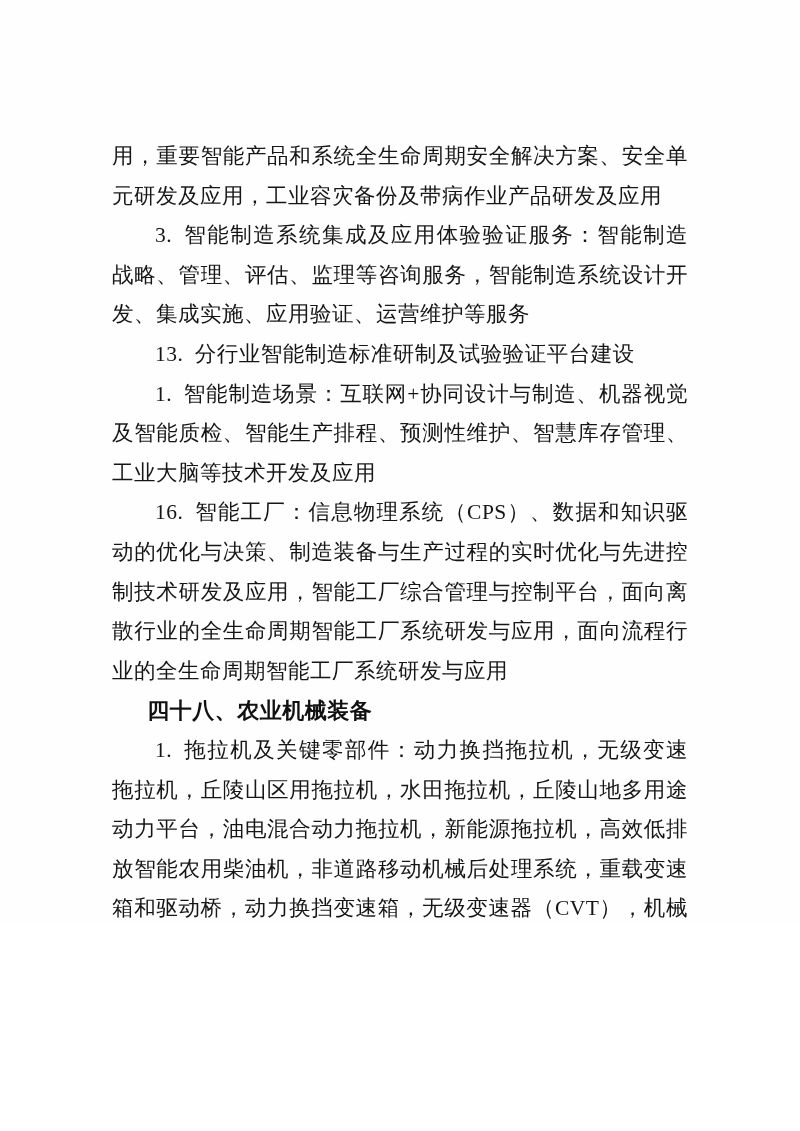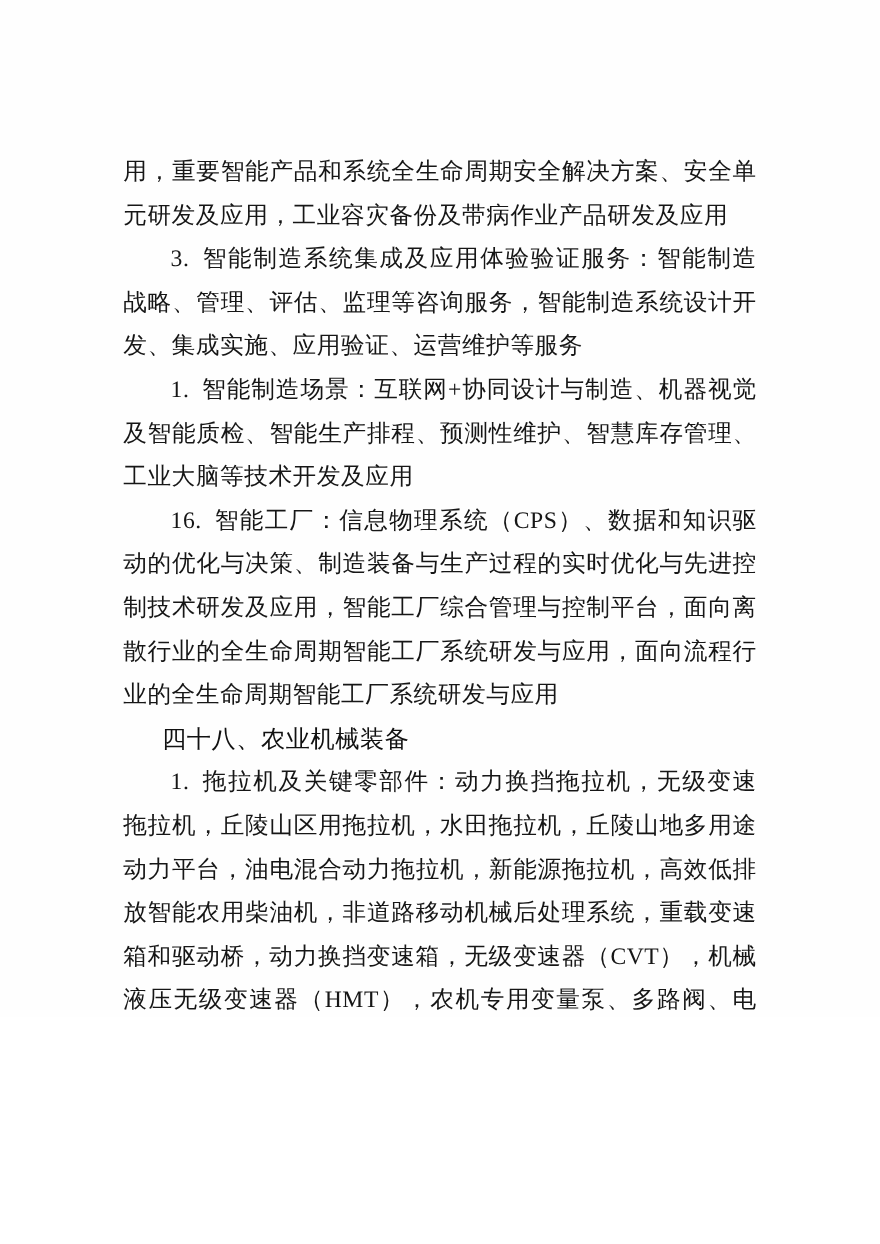--- a/index.html
+++ b/index.html
@@ -30,21 +30,21 @@
     text-justify: inter-ideograph;
     letter-spacing: 0.5px;
   }
   .para.indent {
     text-indent: 2em;
   }
   .section-heading {
     margin: 0;
     font-size: 22px;
     line-height: 39.6px;
-    font-weight: 400;
+    font-weight: 700;
     font-family: "Liberation Sans", "DejaVu Sans", sans-serif;
     text-indent: 1.6em;
     letter-spacing: 0.5px;
     color: #111111;
   }
   .page-number {
     position: absolute;
     top: 1008px;
     left: 0;
     width: 100%;
@@ -55,19 +55,20 @@
     font-family: "Liberation Serif", "DejaVu Serif", serif;
   }
 </style>
 </head>
 <body>
 
 <div class="page">
   <div class="page-body">
     <p class="para">用，重要智能产品和系统全生命周期安全解决方案、安全单元研发及应用，工业容灾备份及带病作业产品研发及应用</p>
     <p class="para indent">3. 智能制造系统集成及应用体验验证服务：智能制造战略、管理、评估、监理等咨询服务，智能制造系统设计开发、集成实施、应用验证、运营维护等服务</p>
+    <p class="para indent">13. 分行业智能制造标准研制及试验验证平台建设</p>
     <p class="para indent">1. 智能制造场景：互联网+协同设计与制造、机器视觉及智能质检、智能生产排程、预测性维护、智慧库存管理、工业大脑等技术开发及应用</p>
     <p class="para indent">16. 智能工厂：信息物理系统（CPS）、数据和知识驱动的优化与决策、制造装备与生产过程的实时优化与先进控制技术研发及应用，智能工厂综合管理与控制平台，面向离散行业的全生命周期智能工厂系统研发与应用，面向流程行业的全生命周期智能工厂系统研发与应用</p>
     <h2 class="section-heading">四十八、农业机械装备</h2>
     <p class="para indent">1. 拖拉机及关键零部件：动力换挡拖拉机，无级变速拖拉机，丘陵山区用拖拉机，水田拖拉机，丘陵山地多用途动力平台，油电混合动力拖拉机，新能源拖拉机，高效低排放智能农用柴油机，非道路移动机械后处理系统，重载变速箱和驱动桥，动力换挡变速箱，无级变速器（CVT），机械液压无级变速器（HMT），农机专用变量泵、多路阀、电液比例阀及电控系统，湿式离合器，电控液压提</p>
   </div>
   <div class="page-number">78</div>
 </div>
 
 </body></html>

